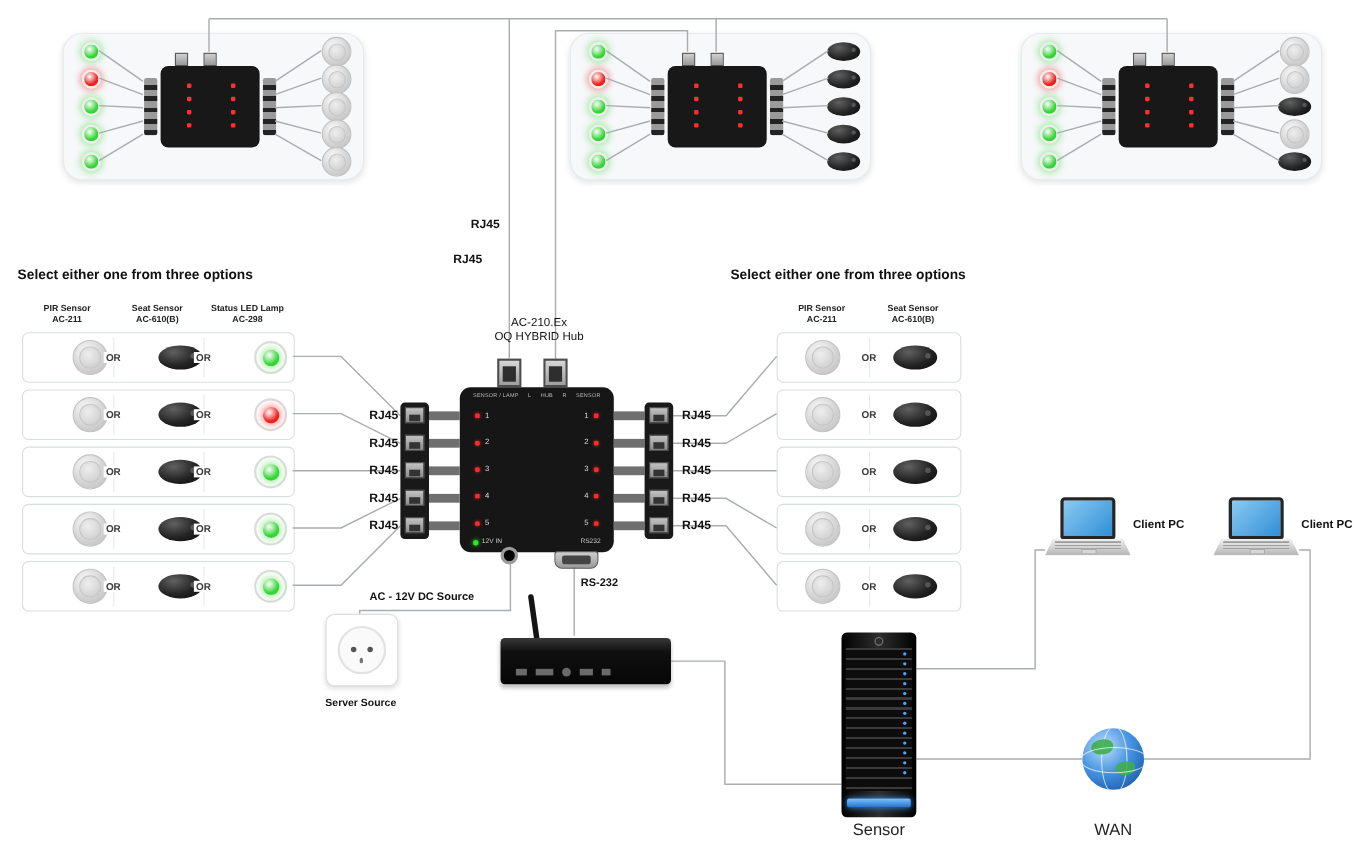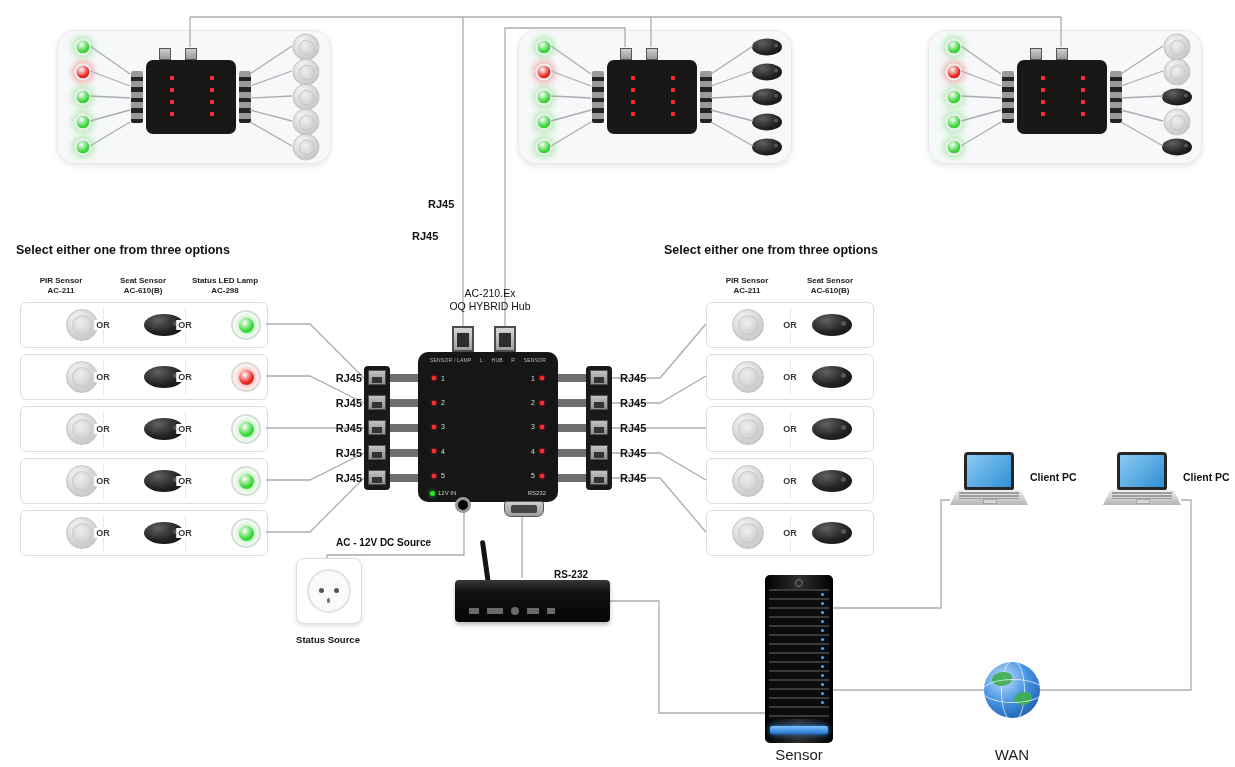--- a/index.html
+++ b/index.html
@@ -410,30 +410,30 @@
     <div class="jack" style="top:29px"></div>
     <div class="jack" style="top:54px"></div>
     <div class="jack" style="top:79px"></div>
     <div class="jack" style="top:104px"></div>
   </div>
 
   <div class="dcjack"></div>
   <div class="db9"></div>
 
   <div class="devlabel" style="left:336px;top:537px;width:130px;text-align:left">AC - 12V DC Source</div>
-  <div class="devlabel" style="left:528px;top:569px;width:60px;text-align:right">RS-232</div>
+  <div class="devlabel" style="left:528px;top:525px;width:60px;text-align:left">RS-232</div>
 
   <div class="psbox">
     <div class="psface">
       <div class="pshole" style="left:10px"></div>
       <div class="pshole" style="right:10px"></div>
       <div class="psslot"></div>
     </div>
   </div>
-  <div class="devlabel" style="left:286px;top:634px;width:84px;font-size:9.5px">Status Source</div>
+  <div class="devlabel" style="left:286px;top:634px;width:84px;font-size:9.5px">Server Source</div>
 
   <div class="antenna"></div>
   <div class="fhd">
     <div class="fhd-ports">
       <span style="width:10px"></span>
       <span style="width:16px"></span>
       <span style="width:8px;height:8px;border-radius:50%"></span>
       <span style="width:12px"></span>
       <span style="width:8px"></span>
     </div>

